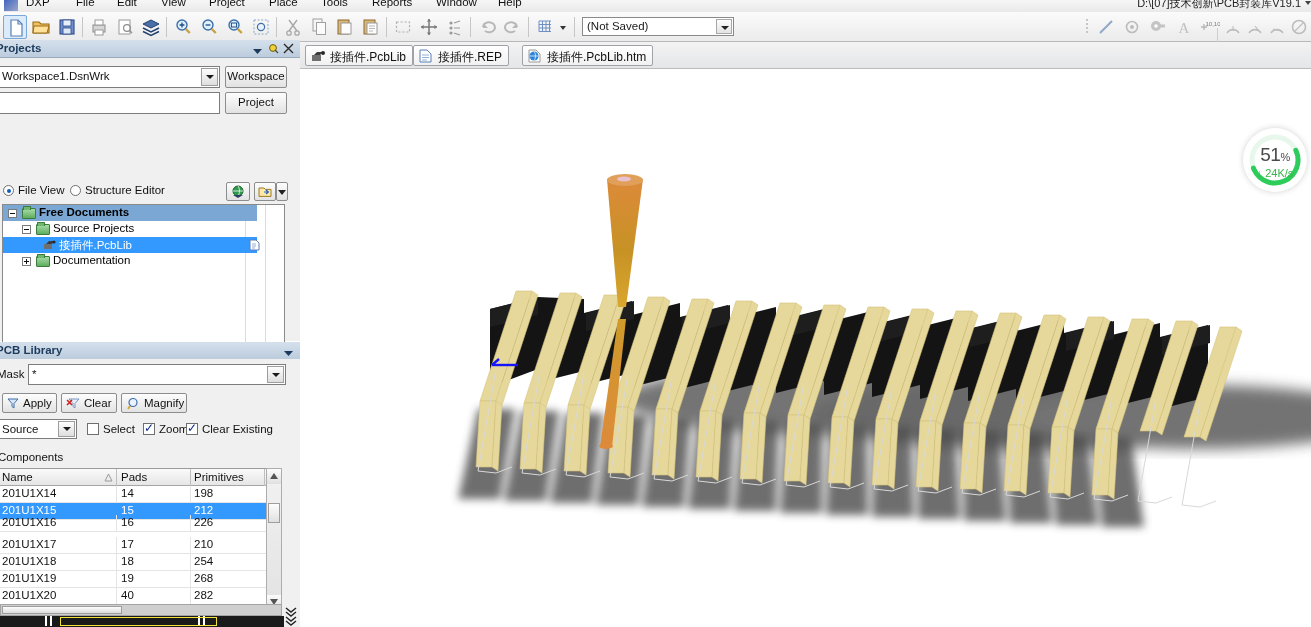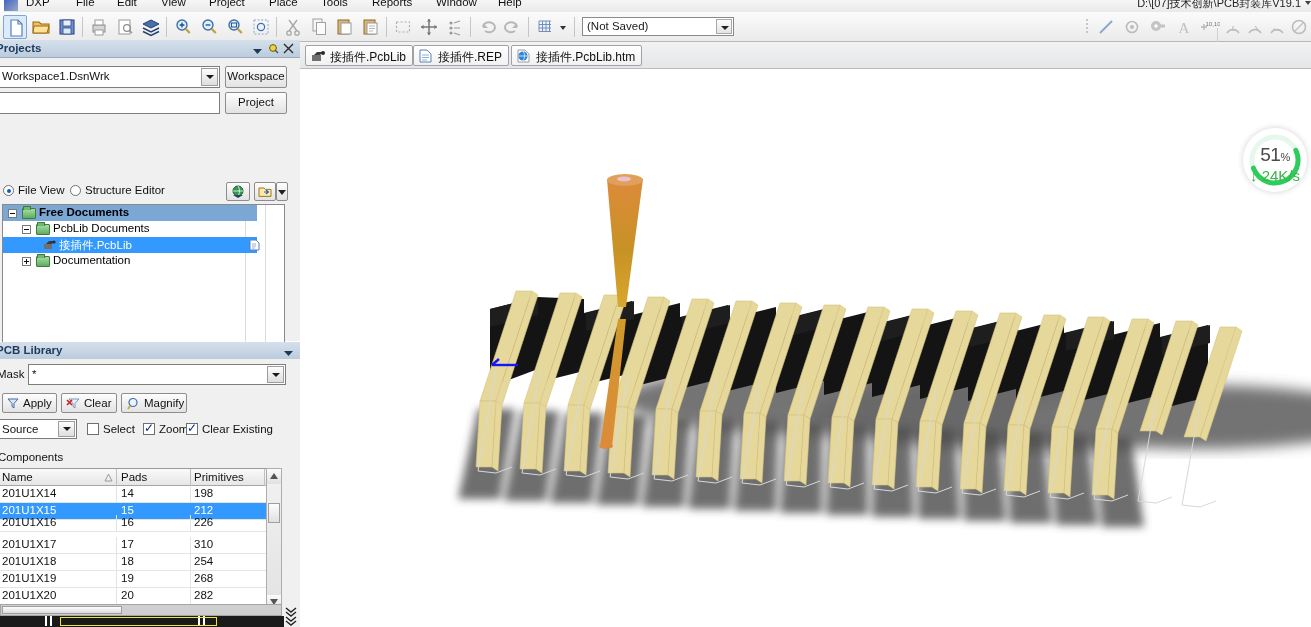--- a/index.html
+++ b/index.html
@@ -229,21 +229,21 @@
   .dlring {
     position: absolute; left: 4px; top: 4px; width: 56px; height: 56px;
   }
   .dlpct {
     position: absolute; left: 0; top: 16px; width: 64px; text-align: center;
     font-size: 19px; color: #4a4a4a; letter-spacing: -0.5px;
   }
   .dlpct span.u { font-size: 11px; }
   .dlrate {
     position: absolute; left: 0; top: 39px; width: 64px; text-align: center;
-    font-size: 15px; color: #3ab54a;
+    font-size: 11px; color: #3ab54a;
   }
 
   .mini-hsplit {
     position: absolute; left: 284px; top: 606px; width: 14px; height: 20px;
   }
 </style>
 </head>
 <body>
 
 <div id="app">
@@ -545,21 +545,21 @@
 
       <div class="trow selbold" style="top:0">
         <span class="plusbox" style="left:5px"></span>
         <span class="folder" style="left:19px"></span>
         <span class="tlabel" style="left:36px;font-weight:bold">Free Documents</span>
       </div>
 
       <div class="trow" style="top:16px">
         <span class="plusbox" style="left:19px"></span>
         <span class="folder" style="left:33px"></span>
-        <span class="tlabel" style="left:50px">PcbLib Documents</span>
+        <span class="tlabel" style="left:50px">Source Projects</span>
       </div>
 
       <div class="trow sel" style="top:32px">
         <span style="position:absolute;left:40px;top:2px">
           <svg width="14" height="12" viewBox="0 0 14 12">
               <rect x="1" y="5" width="8" height="5" fill="#6f6f6f"></rect>
               <path d="M3 5l3-3h5l-2 3z" fill="#3b3b3b"></path>
               <circle cx="11" cy="3" r="1.6" fill="#2a2a2a"></circle>
             </svg>
         </span>
@@ -670,41 +670,41 @@
         <span class="vdiv" style="left:190px"></span>
       <span class="cv" style="left:2px">201U1X16</span>
       <span class="cv" style="left:121px">16</span>
       <span class="cv" style="left:194px">226</span>
     </div>
     <div class="crow" style="top:68px">
       <span class="vdiv" style="left:116px"></span>
         <span class="vdiv" style="left:190px"></span>
       <span class="cv" style="left:2px">201U1X17</span>
       <span class="cv" style="left:121px">17</span>
-      <span class="cv" style="left:194px">310</span>
+      <span class="cv" style="left:194px">210</span>
     </div>
     <div class="crow" style="top:85px">
       <span class="vdiv" style="left:116px"></span>
         <span class="vdiv" style="left:190px"></span>
       <span class="cv" style="left:2px">201U1X18</span>
       <span class="cv" style="left:121px">18</span>
       <span class="cv" style="left:194px">254</span>
     </div>
     <div class="crow" style="top:102px">
       <span class="vdiv" style="left:116px"></span>
         <span class="vdiv" style="left:190px"></span>
       <span class="cv" style="left:2px">201U1X19</span>
       <span class="cv" style="left:121px">19</span>
       <span class="cv" style="left:194px">268</span>
     </div>
     <div class="crow" style="top:119px">
       <span class="vdiv" style="left:116px"></span>
         <span class="vdiv" style="left:190px"></span>
       <span class="cv" style="left:2px">201U1X20</span>
-      <span class="cv" style="left:121px">20</span>
+      <span class="cv" style="left:121px">40</span>
       <span class="cv" style="left:194px">282</span>
     </div>
     <div class="crow" style="top:136px;overflow:hidden;height:7px">
       <span class="vdiv" style="left:116px"></span>
         <span class="vdiv" style="left:190px"></span>
       <span class="cv" style="left:2px">201U1X21</span>
       <span class="cv" style="left:121px">21</span>
       <span class="cv" style="left:194px">296</span>
     </div>
   </div>
@@ -758,21 +758,21 @@
       </div>
       <div class="dtab" style="left:113px">
         <span class="ti">
           <svg width="13" height="14" viewBox="0 0 13 14">
               <path d="M1 1h7l4 4v8H1z" fill="#fff" stroke="#5a7fb5" stroke-width="1"></path>
               <path d="M3 6h7M3 8.5h7M3 11h5" stroke="#86a7d2" stroke-width=".9"></path>
             </svg>
         </span>
         <span>接插件.REP</span>
       </div>
-      <div class="dtab" style="left:211px">
+      <div class="dtab" style="left:222px">
         <span class="ti">
           <svg width="15" height="14" viewBox="0 0 15 14">
               <path d="M1 1h7l4 4v8H1z" fill="#fff" stroke="#9a9a9a" stroke-width="1"></path>
               <circle cx="6" cy="7" r="4.6" fill="#2e84d8"></circle>
               <path d="M1.6 7h8.8M6 2.4c2 2.6 2 6.6 0 9.2" fill="none" stroke="#dbeafc" stroke-width=".9"></path>
             </svg>
         </span>
         <span>接插件.PcbLib.htm</span>
       </div>
     </div>

